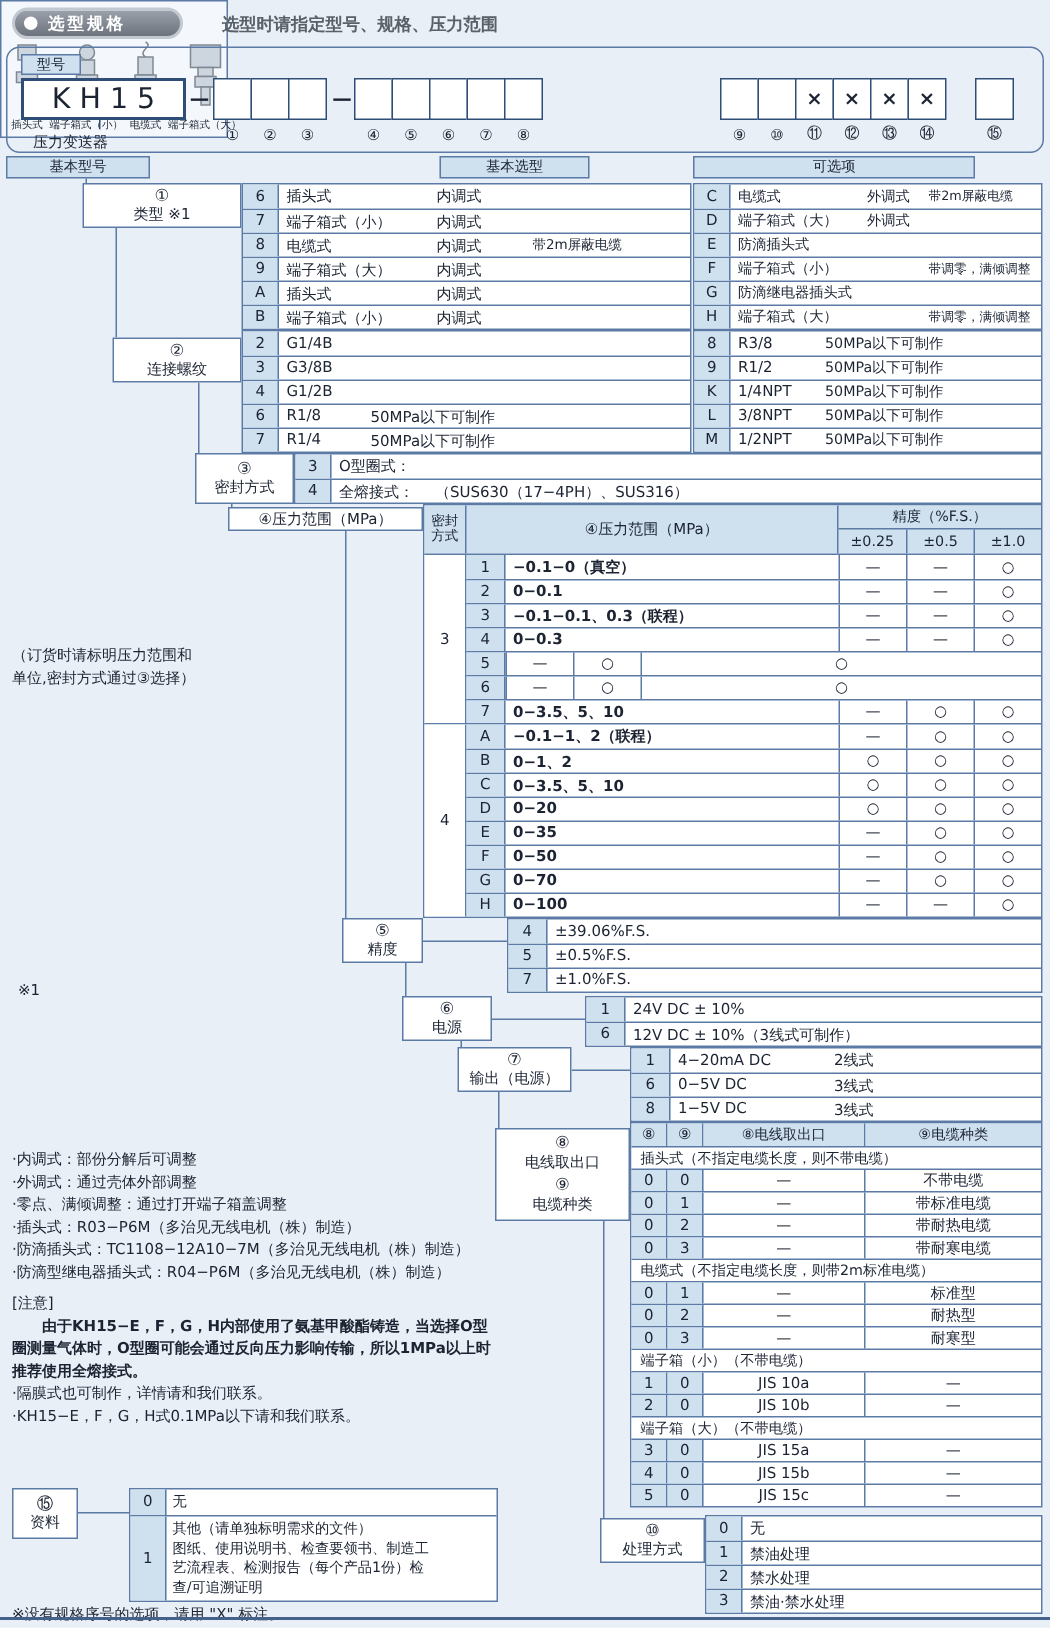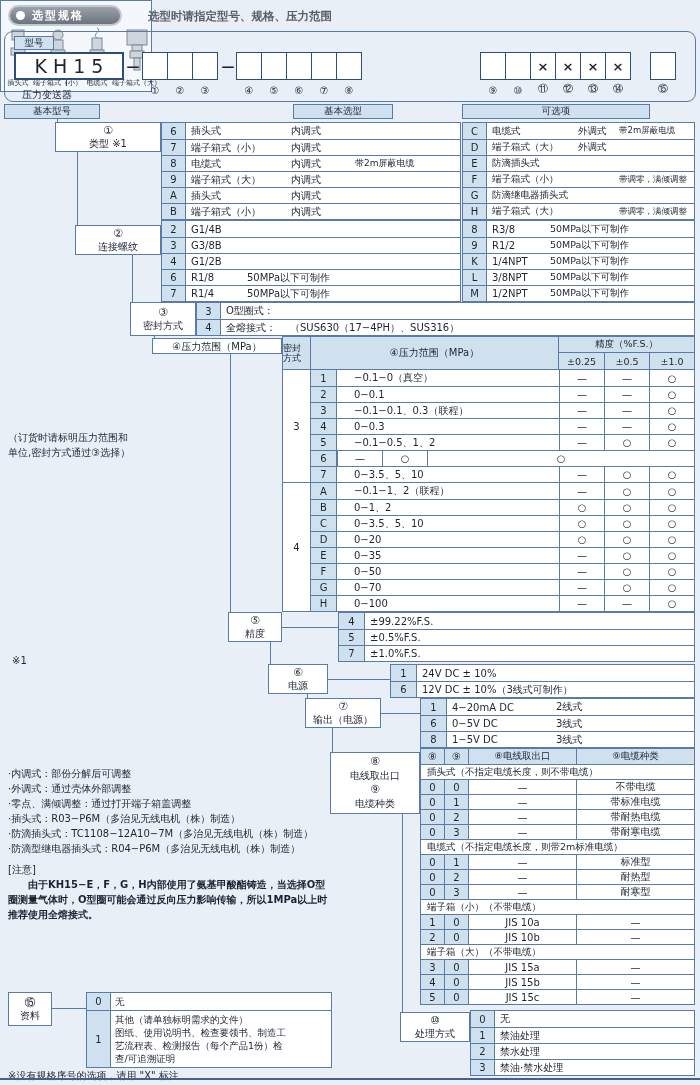--- a/index.html
+++ b/index.html
@@ -96,36 +96,36 @@
   #tbl-thread-left .code{width:24px;} #tbl-thread-left .name{width:56px;} #tbl-thread-left .note{flex:1;}
   #tbl-thread-right{left:462px;top:220px;width:233px;}
   #tbl-thread-right .code{width:24px;} #tbl-thread-right .name{width:58px;} #tbl-thread-right .note{flex:1;font-size:9.5px;}
 
   #tbl-seal{left:196px;top:302px;width:499px;}
   #tbl-seal .code{width:24px;} #tbl-seal .name{width:64px;} #tbl-seal .spec{flex:1;}
 
   
   #tbl-press{left:282px;top:336px;width:413px;}
   #tbl-press .phead{display:flex;height:32px;background:var(--hd);}
-  .ph-seal{width:28px;border-right:1px solid var(--bc);display:flex;flex-direction:column;justify-content:center;font-size:9px;line-height:10px;}
+  .ph-seal{width:28px;border-right:1px solid var(--bc);display:flex;flex-direction:column;align-items:center;justify-content:center;font-size:9px;line-height:10px;}
   .ph-range{width:248px;border-right:1px solid var(--bc);display:flex;align-items:center;justify-content:center;}
   .ph-acc{flex:1;display:flex;flex-direction:column;}
   .ph-acc-top{height:16px;border-bottom:1px solid var(--bc);display:flex;align-items:center;justify-content:center;font-size:9.5px;}
   .ph-acc-cols{flex:1;display:flex;}
   .ph-acc-cols span{display:flex;align-items:center;justify-content:center;font-size:9.5px;}
   .ph-acc-cols span:nth-child(1),.ph-acc-cols span:nth-child(2){width:45px;}
   .ph-acc-cols span:nth-child(3){flex:1;}
   .ph-acc-cols span + span{border-left:1px solid var(--bc);}
   .pgroup{display:flex;border-top:1px solid var(--bc);}
   .sealcell{width:28px;border-right:1px solid var(--bc);display:flex;align-items:center;justify-content:center;background:#fff;}
   .prows{flex:1;}
   .prow{display:flex;height:16px;}
   .prow:not(:first-child){border-top:1px solid var(--bc);}
   .pcode{width:26px;background:var(--hd);border-right:1px solid var(--bc);display:flex;align-items:center;justify-content:center;}
-  .prange{width:222px;display:flex;align-items:center;padding-left:17px;}
+  .prange{width:222px;display:flex;align-items:center;padding-left:5px;font-weight:bold;}
   .pmark{width:45px;border-left:1px solid var(--bc);display:flex;align-items:center;justify-content:center;}
   .pmark:last-child{flex:1;}
   #press-note{position:absolute;left:8px;top:430px;width:150px;font-size:10px;line-height:15px;white-space:pre-line;}
 
   #tbl-acc{left:338px;top:612px;width:357px;}
   #tbl-acc .code{width:26px;} #tbl-acc .text{flex:1;}
   #tbl-power{left:390px;top:664px;width:305px;}
   #tbl-power .code{width:26px;} #tbl-power .text{flex:1;}
   #tbl-output{left:420px;top:698px;width:275px;}
   #tbl-output .code{width:26px;} #tbl-output .text{width:104px;} #tbl-output .wire{flex:1;}
@@ -483,21 +483,20 @@
         </div>
           <div class="prow">
           <span class="pcode">4</span>
           <span class="prange">0−0.3</span>
           <span class="pmark">—</span>
           <span class="pmark">—</span>
           <span class="pmark">○</span>
         </div>
           <div class="prow">
           <span class="pcode">5</span>
-          <span class="prange">−0.1−0.5、1、2</span>
           <span class="pmark">—</span>
           <span class="pmark">○</span>
           <span class="pmark">○</span>
         </div>
           <div class="prow">
           <span class="pcode">6</span>
           <span class="pmark">—</span>
           <span class="pmark">○</span>
           <span class="pmark">○</span>
         </div>
@@ -575,21 +574,21 @@
   </div>
 
   <div class="lbl" id="lbl-acc">
     <span class="lnum">⑤</span>
     <span>精度</span>
   </div>
   <div class="tbl" id="tbl-acc">
 
   <div class="row">
       <span class="cc code">4</span>
-      <span class="tc text">±99.22%F.S.</span>
+      <span class="tc text">±39.06%F.S.</span>
     </div>
       <div class="row">
       <span class="cc code">5</span>
       <span class="tc text">±0.5%F.S.</span>
     </div>
       <div class="row">
       <span class="cc code">7</span>
       <span class="tc text">±1.0%F.S.</span>
     </div>
     </div>
@@ -841,18 +840,23 @@
       <div class="note-line">·外调式：通过壳体外部调整</div>
       <div class="note-line">·零点、满倾调整：通过打开端子箱盖调整</div>
       <div class="note-line">·插头式：R03−P6M（多治见无线电机（株）制造）</div>
       <div class="note-line">·防滴插头式：TC1108−12A10−7M（多治见无线电机（株）制造）</div>
       <div class="note-line">·防滴型继电器插头式：R04−P6M（多治见无线电机（株）制造）</div>
     </div>
 
   <div id="caution" class="abs">
     <div>[注意]</div>
     <div class="cpara">　　由于KH15−E，F，G，H内部使用了氨基甲酸酯铸造，当选择O型圈测量气体时，O型圈可能会通过反向压力影响传输，所以1MPa以上时推荐使用全熔接式。</div>
+    <div>
+
+    <div class="note-line">·隔膜式也可制作，详情请和我们联系。</div>
+        <div class="note-line">·KH15−E，F，G，H式0.1MPa以下请和我们联系。</div>
+      </div>
   </div>
 
   <div id="footnote" class="abs">※没有规格序号的选项，请用 "X" 标注。</div>
   <div id="bottom-line" class="abs"></div>
 
 </div>
 
 </body></html>

